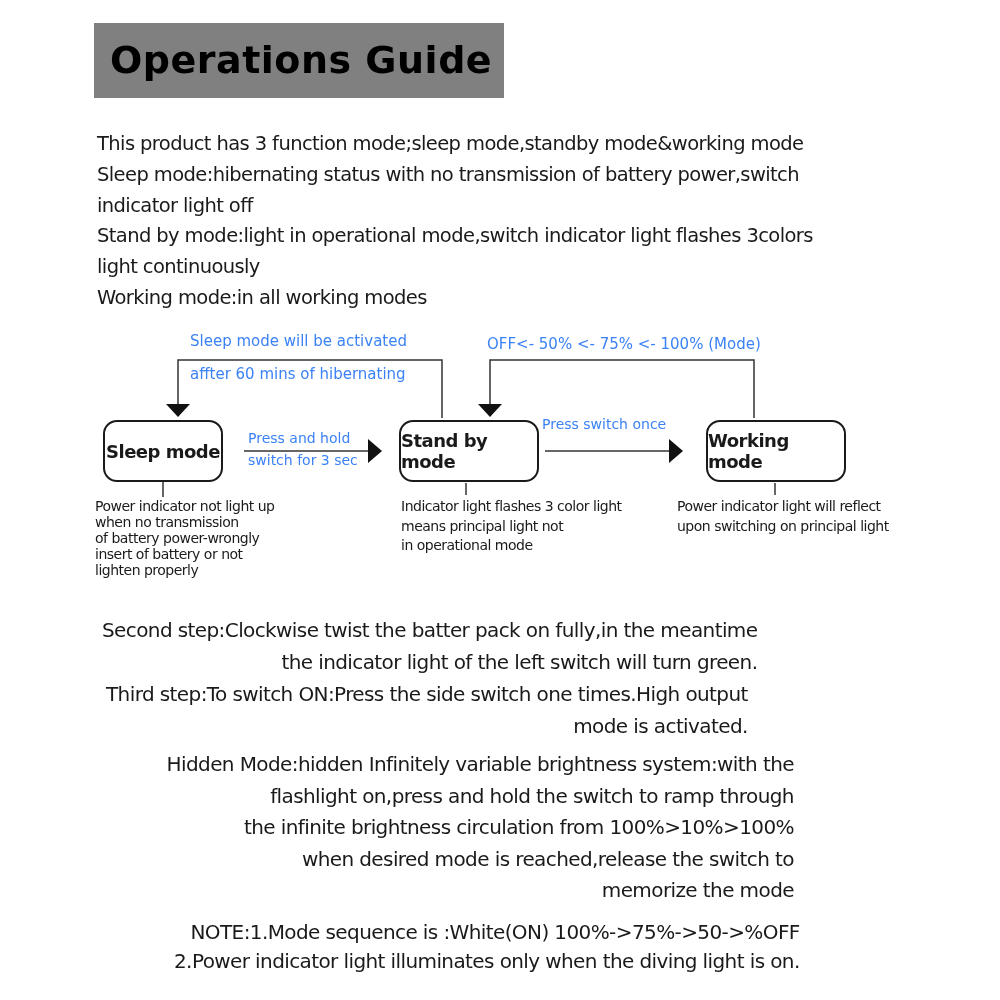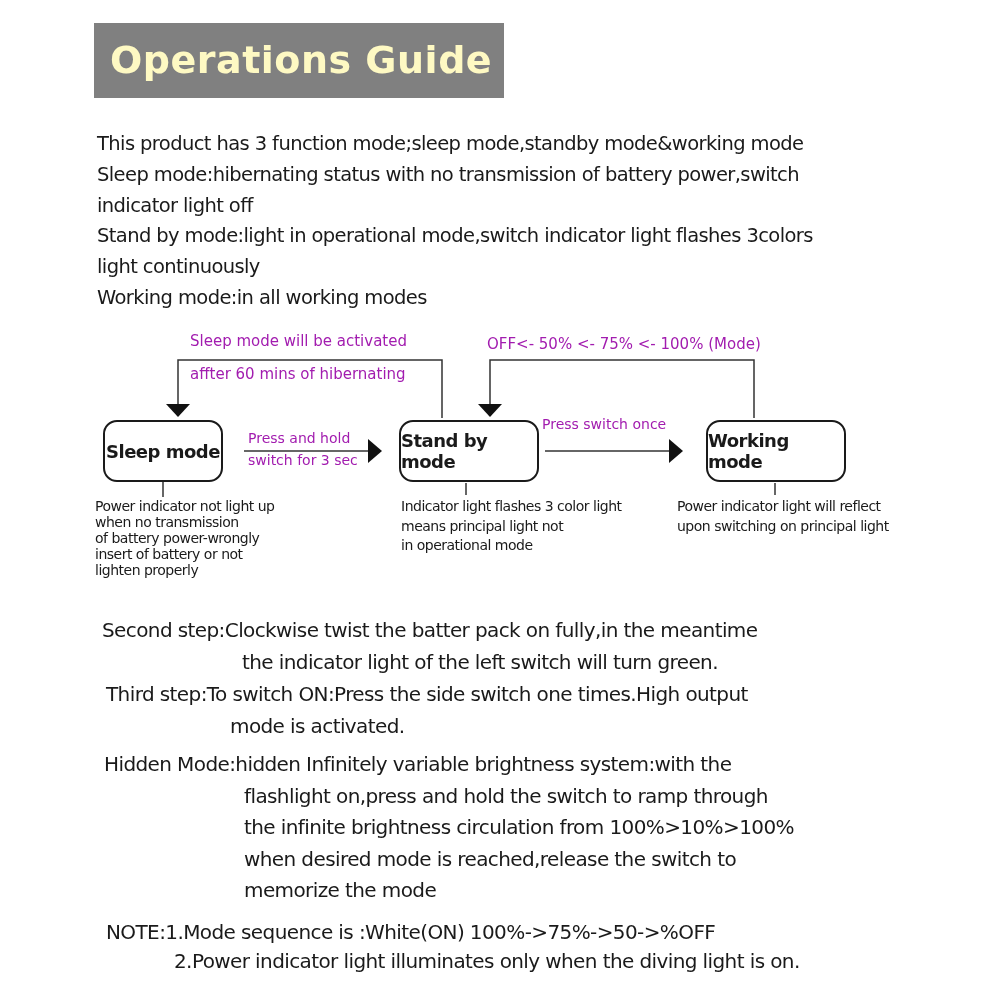--- a/index.html
+++ b/index.html
@@ -15,21 +15,21 @@
       color: #1a1a1a;
       font-family: "Liberation Sans", sans-serif;
     }
     .title-bar {
       position: absolute;
       left: 94px;
       top: 23px;
       width: 410px;
       height: 75px;
       background: #808080;
-      color: #fef9c3;
+      color: #000000;
       font-family: "DejaVu Sans", sans-serif;
       font-weight: bold;
       font-size: 38px;
       line-height: 75px;
       padding-left: 16px;
       box-sizing: border-box;
       letter-spacing: 0.5px;
     }
     .intro {
       position: absolute;
@@ -54,21 +54,21 @@
     }
     .diagram svg {
       position: absolute;
       left: 0; top: 0;
     }
     .dlabel {
       position: absolute;
       font-family: "DejaVu Sans", sans-serif;
       font-size: 15px;
       white-space: nowrap;
-      color: #a21caf;
+      color: #3b82f6;
     }
     .node {
       position: absolute;
       border: 2px solid #1a1a1a;
       border-radius: 14px;
       background: #fff;
       font-family: "DejaVu Sans", sans-serif;
       font-weight: bold;
       font-size: 18px;
       letter-spacing: -0.5px;
@@ -87,20 +87,21 @@
     }
     .note div { margin: 0; }
 
     .steps {
       position: absolute;
       font-family: "DejaVu Sans", sans-serif;
       font-size: 20px;
       line-height: 31.5px;
       letter-spacing: -0.6px;
       white-space: nowrap;
+      text-align: right;
     }
     .steps .indent { display: block; }
   </style>
 </head>
 <body>
 
 <div class="title-bar">Operations Guide</div>
 
 <div class="intro">
   <p>This product has 3 function mode;sleep mode,standby mode&amp;working mode</p>

